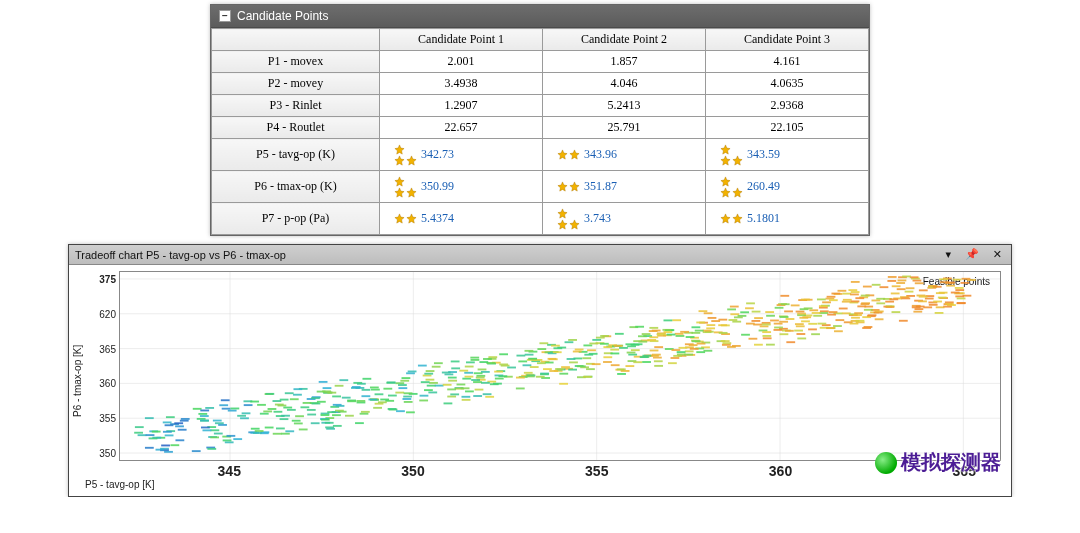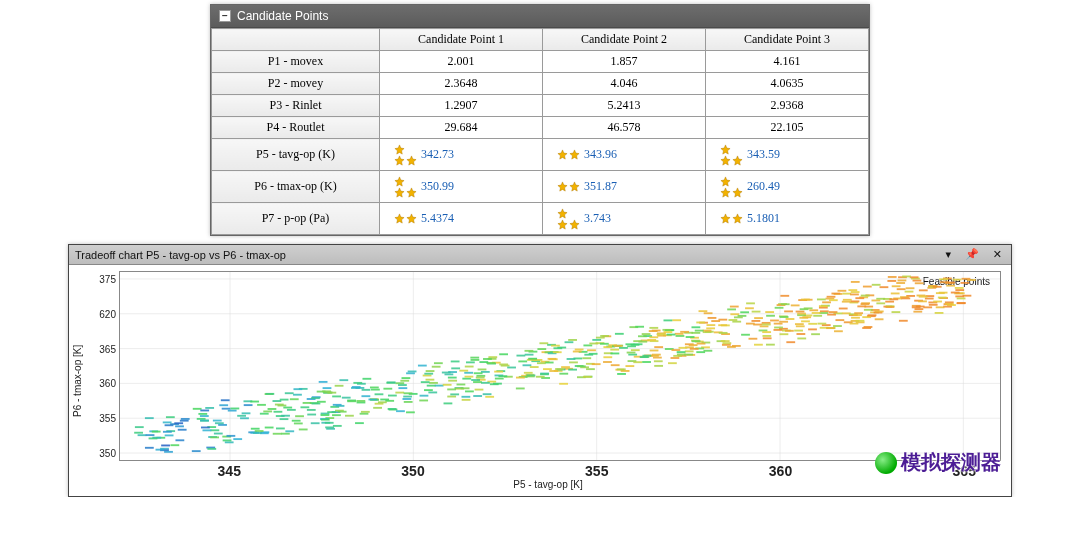--- a/index.html
+++ b/index.html
@@ -117,21 +117,21 @@
     position:absolute; left:-34px; top:0; bottom:0; width:32px;
     font-size:10px; color:#222;
   }
   .ytick { position:absolute; right:2px; transform:translateY(-50%); }
   .xticks {
     margin: 2px 10px 0 34px;
     position:relative; height:14px; font-size:14px; color:#222;font-weight:bold;
   }
   .xtick { position:absolute; transform:translateX(-50%); }
   .xaxis-label {
-    text-align:center; font-size:10px; color:#222; padding:2px 0 6px 0;
+    font-size:10px; color:#222; padding:2px 0 6px 0;
   }
   .feasible-label {
     position:absolute; right:10px; top:4px; font-size:10px; color:#111;
   }
   .watermark {
     position:absolute; right:10px; bottom:20px;
     font-size:20px; color:#4c1d95; font-weight:600;
     display:flex;align-items:center;gap:4px;
     text-shadow:0 0 2px #fff,0 0 2px #fff;
     pointer-events:none;
@@ -163,34 +163,34 @@
       </thead>
       <tbody id="cand-body">
           <tr>
             <td class="rowhdr">P1 - movex</td>
             <td class="datacell">2.001</td>
             <td class="datacell">1.857</td>
             <td class="datacell">4.161</td>
           </tr>
           <tr>
             <td class="rowhdr">P2 - movey</td>
-            <td class="datacell">2.3648</td>
+            <td class="datacell">3.4938</td>
             <td class="datacell">4.046</td>
             <td class="datacell">4.0635</td>
           </tr>
           <tr>
             <td class="rowhdr">P3 - Rinlet</td>
             <td class="datacell">1.2907</td>
             <td class="datacell">5.2413</td>
             <td class="datacell">2.9368</td>
           </tr>
           <tr>
             <td class="rowhdr">P4 - Routlet</td>
-            <td class="datacell">29.684</td>
-            <td class="datacell">46.578</td>
+            <td class="datacell">22.657</td>
+            <td class="datacell">25.791</td>
             <td class="datacell">22.105</td>
           </tr>
           <tr>
             <td class="rowhdr">P5 - tavg-op (K)</td>
             <td class="datacell" style="height: 32px;">
               <div class="vcell">
                 <span class="stars">
                   <span class="row">
                     <span class="star">
                       <svg viewBox="0 0 24 24">
@@ -417,21 +417,21 @@
       <div class="yaxis-label">P6 - tmax-op  [K]</div>
       <div class="plot-col">
         <div class="plot-area">
           <div class="feasible-label">Feasible points</div>
           <div class="yticks" id="yticks">
               <div class="ytick" style="top: 96.2963%;">350</div>
               <div class="ytick" style="top: 77.7778%;">355</div>
               <div class="ytick" style="top: 59.2593%;">360</div>
               <div class="ytick" style="top: 40.7407%;">365</div>
               <div class="ytick" style="top: 22.2222%;">620</div>
-              <div class="ytick" style="top: 3.7037%;">375</div>
+              <div class="ytick" style="top: 3.7037%; font-weight: bold;">375</div>
             </div>
           <svg id="plot-svg" preserveAspectRatio="none" viewBox="0 0 1000 1000">
               <g class="grid">
                 <line x1="125" y1="0" x2="125" y2="1000"></line>
                 <line x1="333.3333333333333" y1="0" x2="333.3333333333333" y2="1000"></line>
                 <line x1="541.6666666666666" y1="0" x2="541.6666666666666" y2="1000"></line>
                 <line x1="750" y1="0" x2="750" y2="1000"></line>
                 <line x1="958.3333333333334" y1="0" x2="958.3333333333334" y2="1000"></line>
                 <line x1="0" y1="962.9629629629629" x2="1000" y2="962.9629629629629"></line>
                 <line x1="0" y1="777.7777777777778" x2="1000" y2="777.7777777777778"></line>

